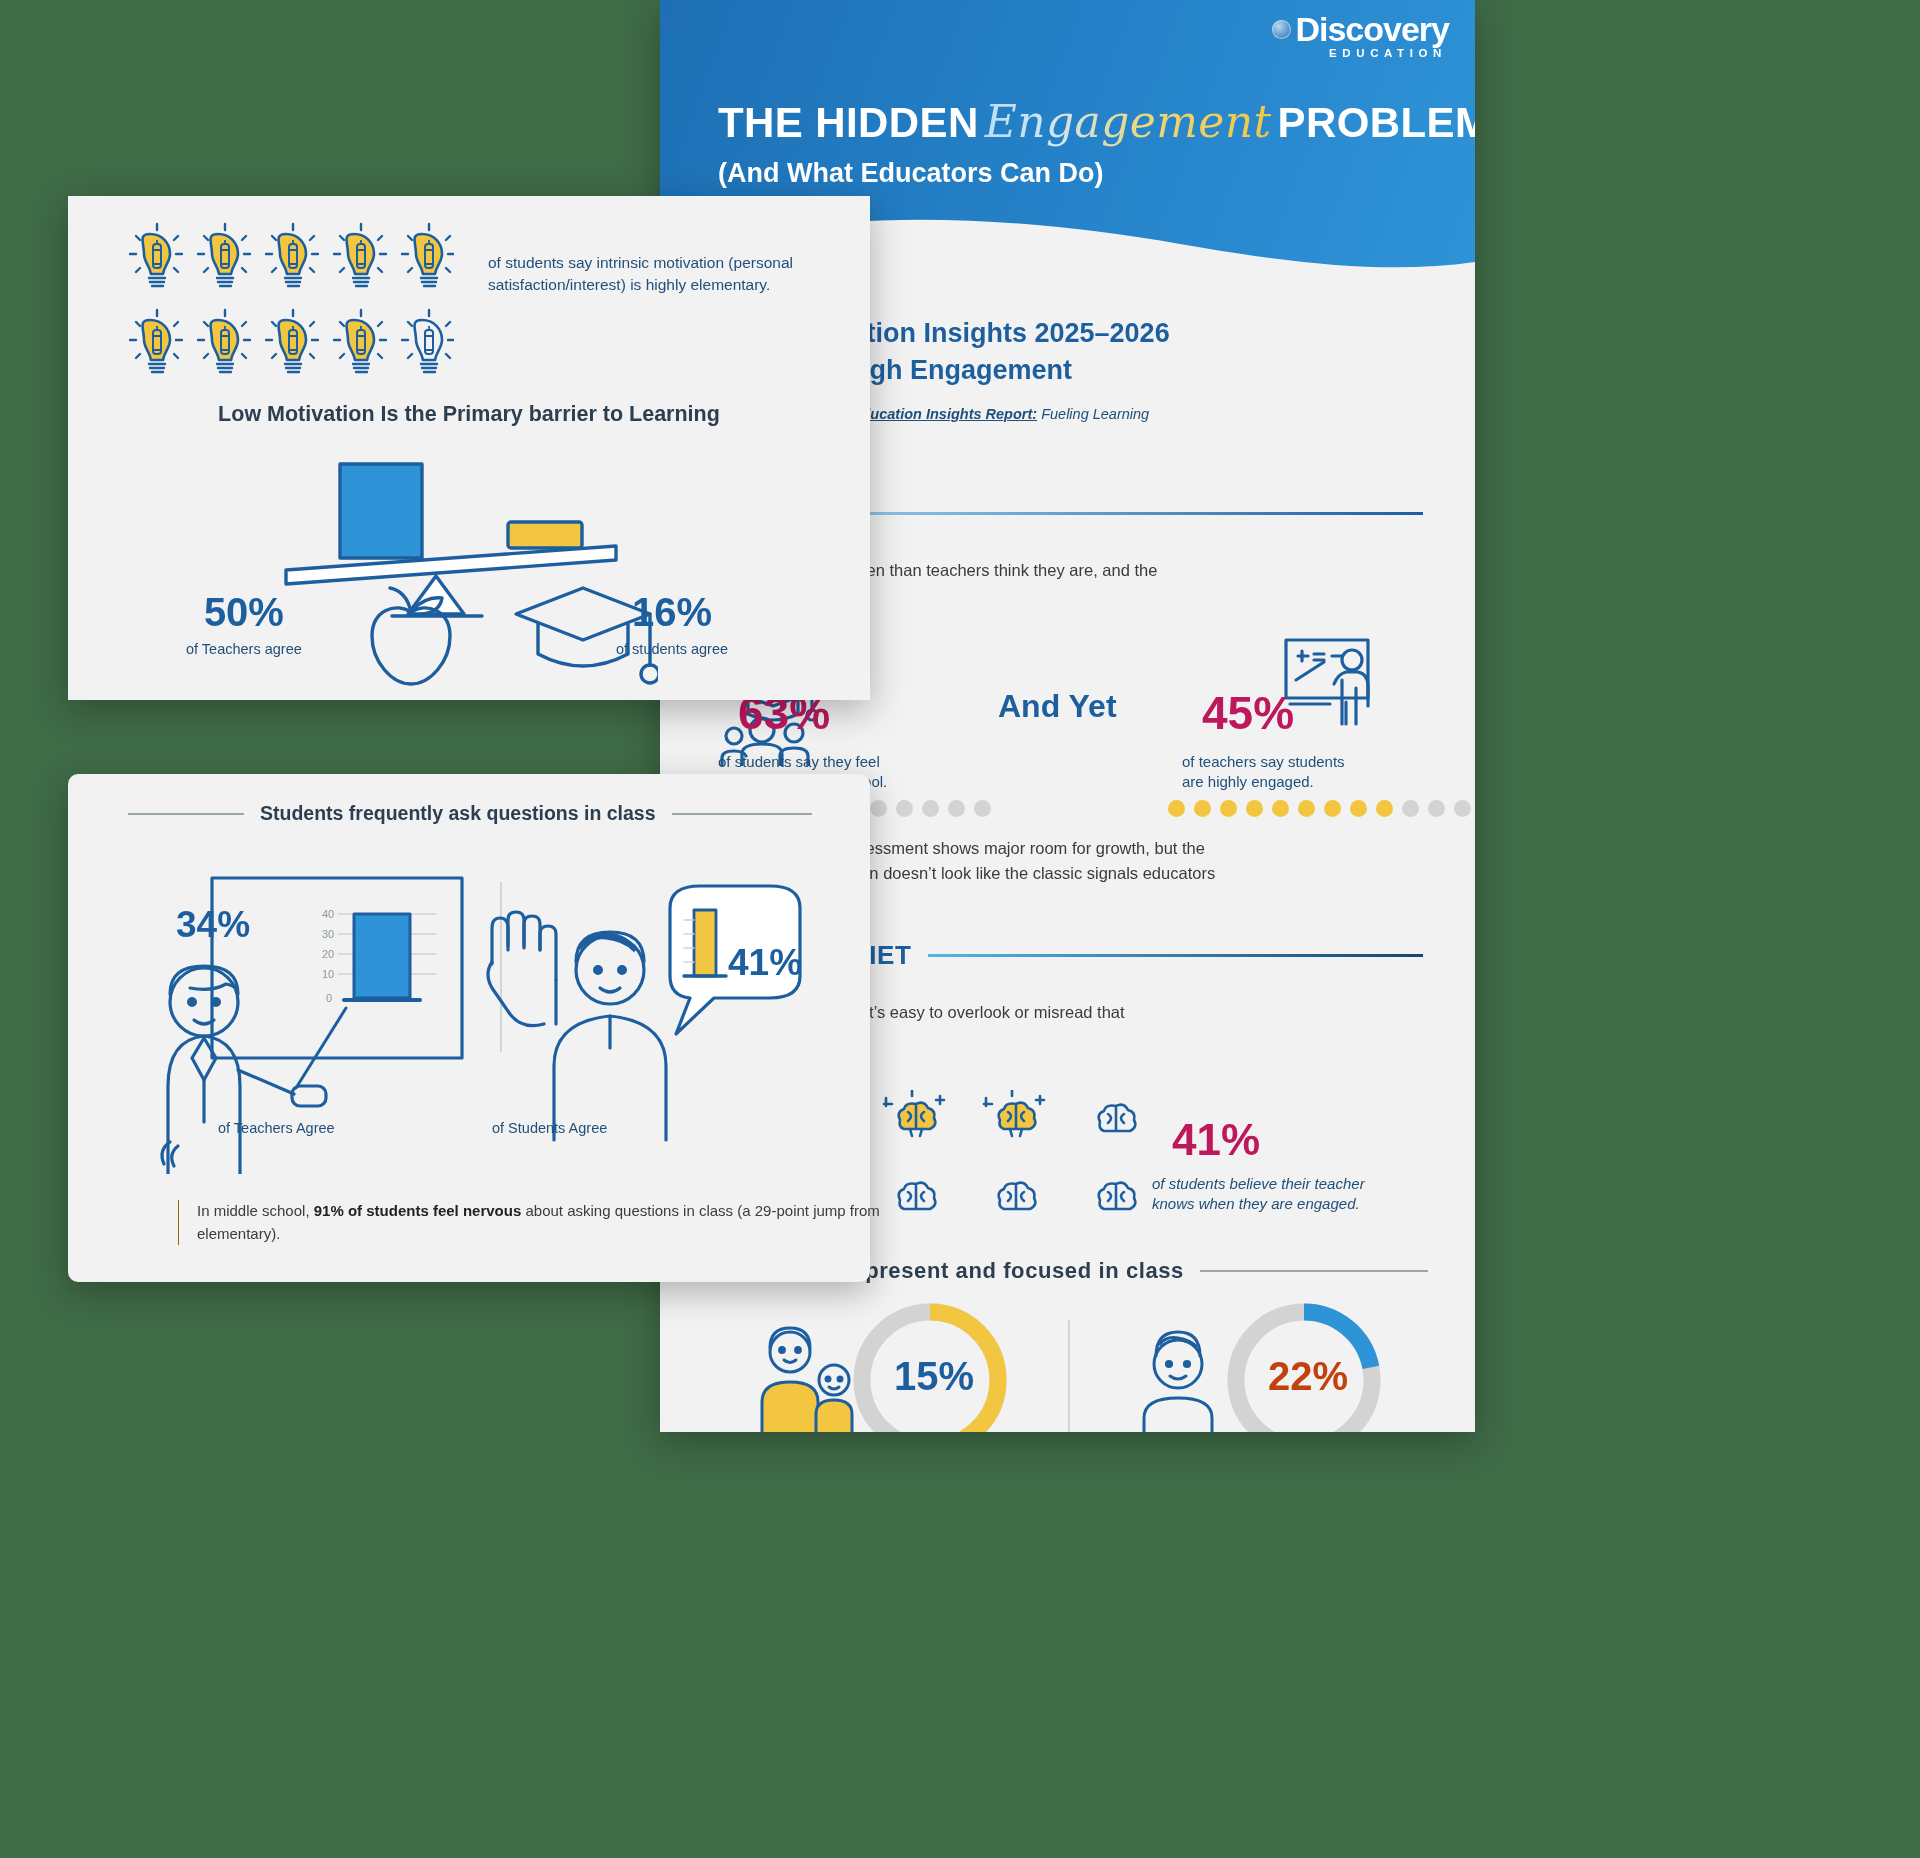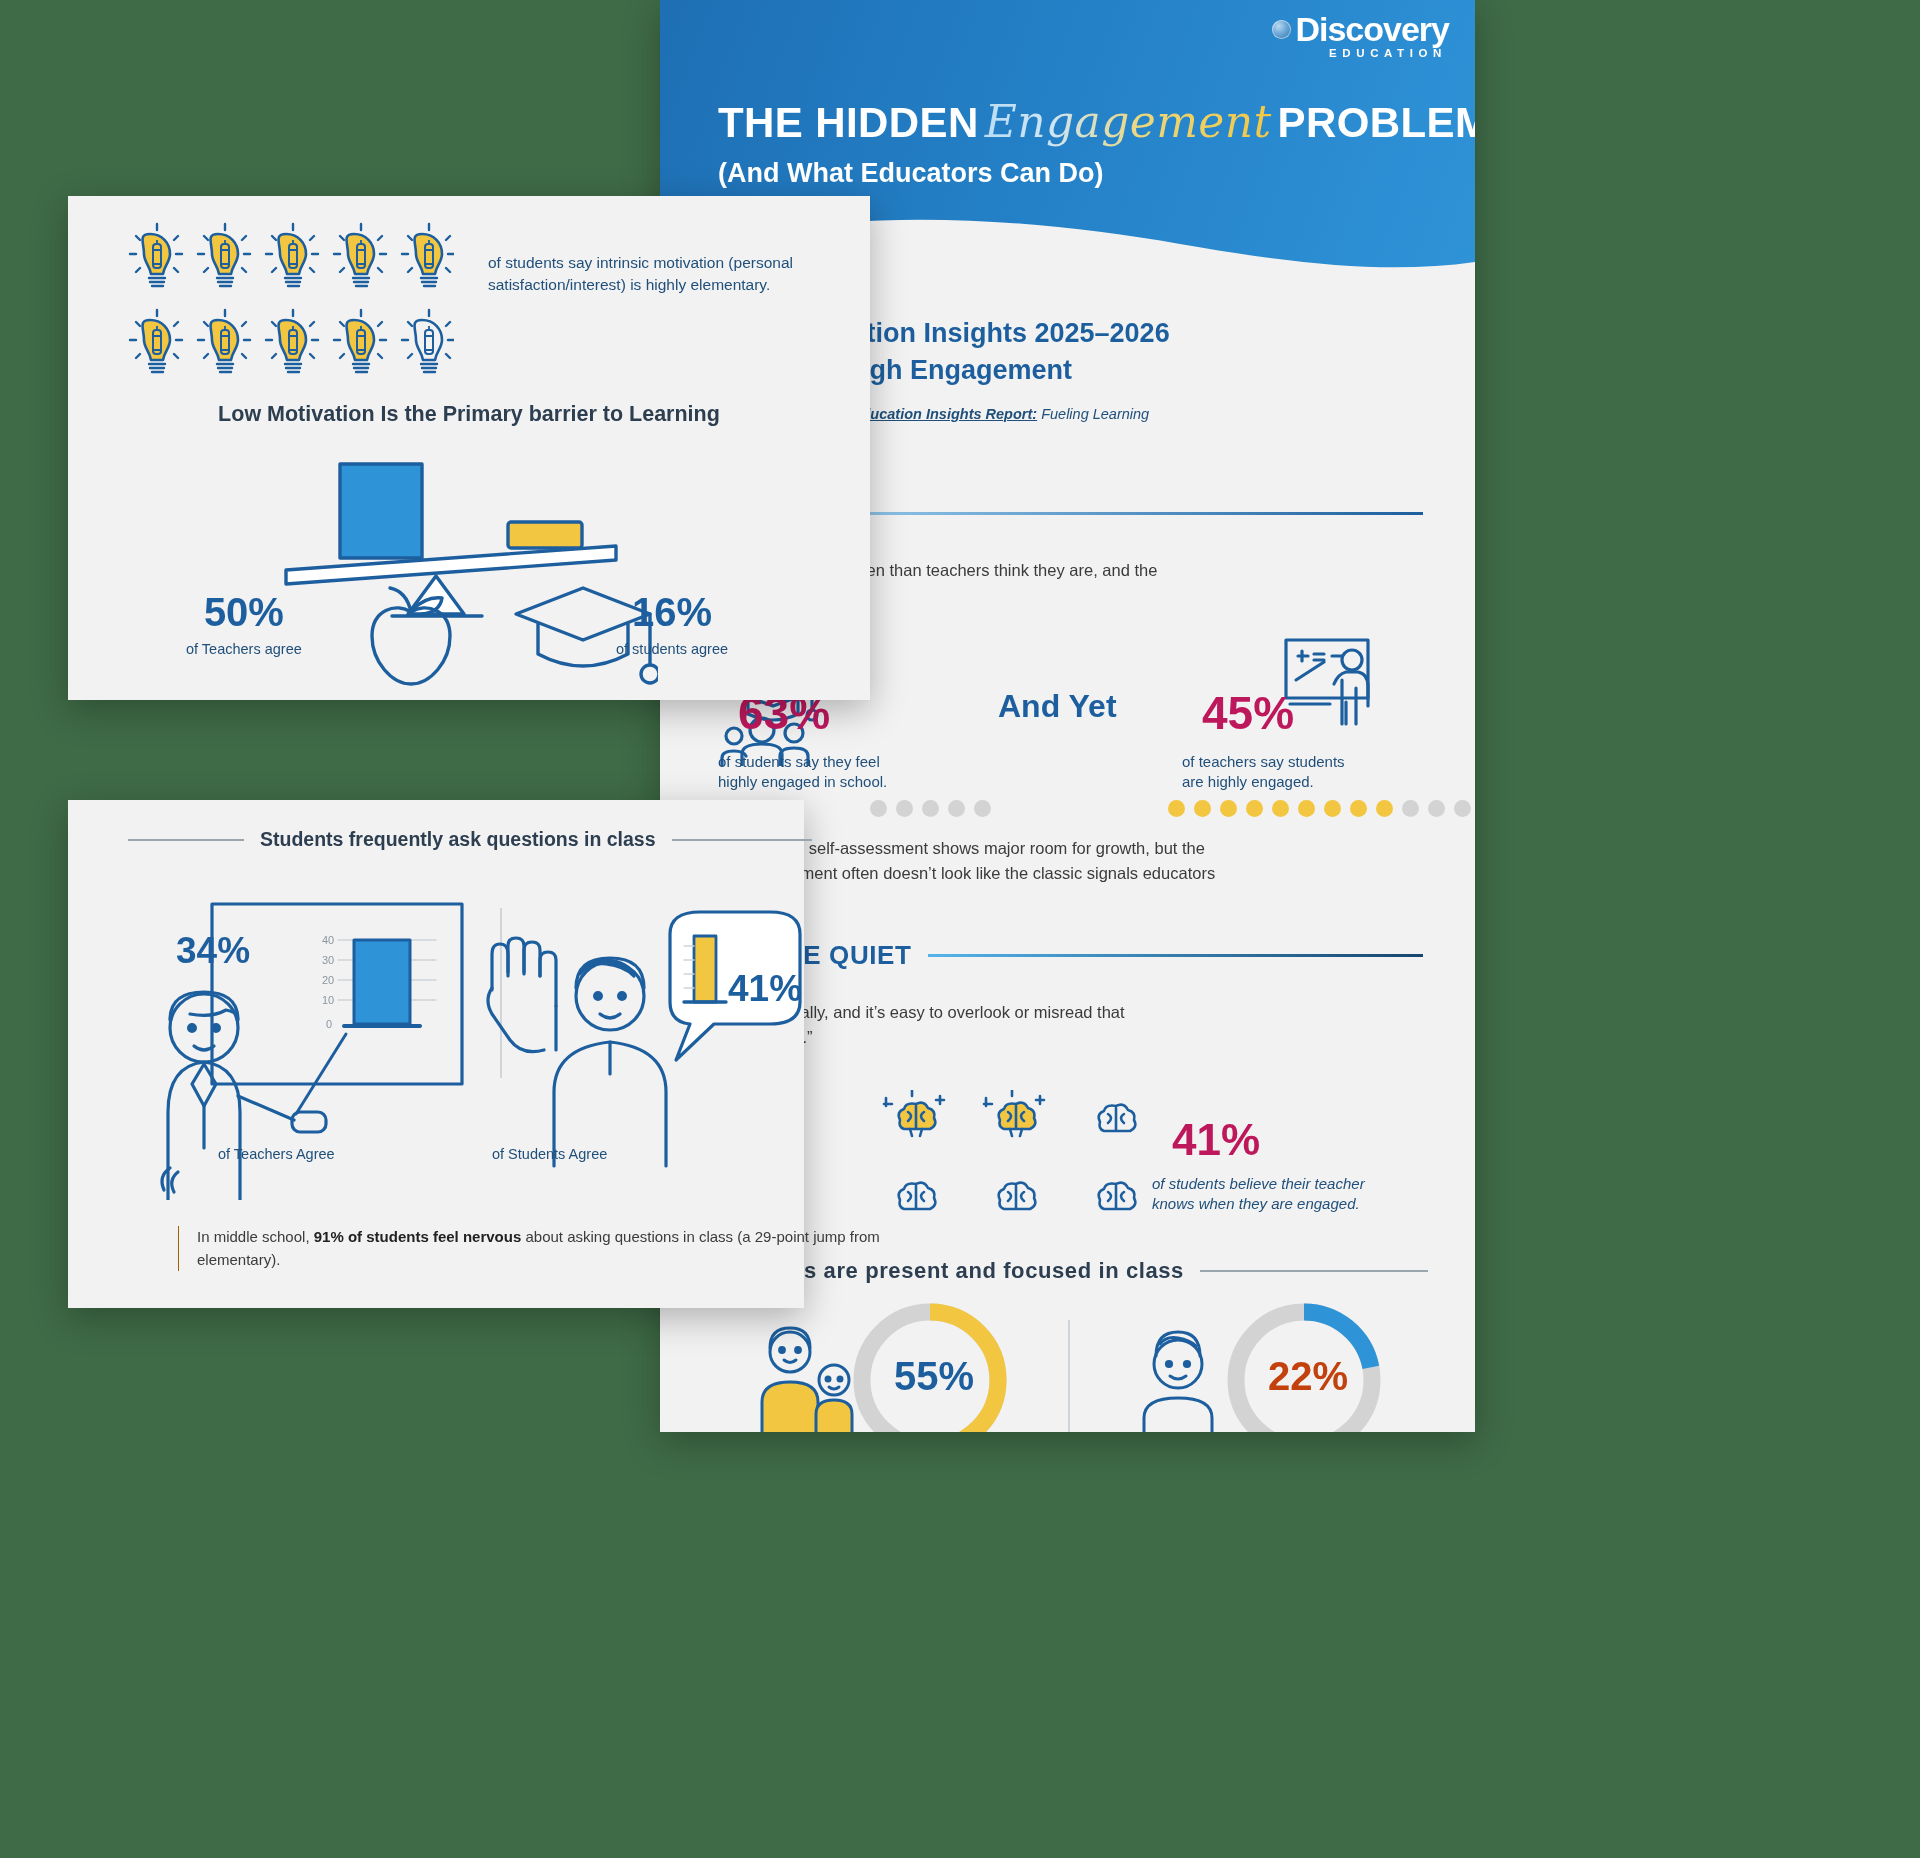--- a/index.html
+++ b/index.html
@@ -91,22 +91,23 @@
   .c1-cap{margin-top:14px;font-size:15.5px;color:#1f4f7a;line-height:1.45;width:330px;}
   .c1-title{position:absolute;left:0;top:206px;width:802px;text-align:center;
     font-size:21.5px;font-weight:bold;color:#2c3e50;}
   .c1-l{position:absolute;left:118px;top:396px;text-align:center;}
   .c1-r{position:absolute;left:548px;top:396px;text-align:center;}
   .c1-bignum{font-size:40px;font-weight:bold;color:#1d5f9e;line-height:1;}
   .c1-smcap{margin-top:9px;font-size:14.5px;color:#1f4f7a;}
 
   
   #card2{
-    left:68px;top:800px;width:736px;height:508px;
+    left:68px;top:774px;width:802px;height:508px;
     background:#f2f2f2;
+    border-radius:10px;
   }
   .c2-head{position:absolute;left:60px;top:28px;width:684px;display:flex;align-items:center;gap:16px;}
   .c2-head .rule{flex:0 0 116px;height:2px;background:#9aa6ad;}
   .c2-head .rule.r{flex:1;}
   .c2-head .t{font-size:19.5px;font-weight:bold;color:#2c3e50;white-space:nowrap;}
   .c2-pct{position:absolute;font-size:37px;font-weight:bold;color:#1d5f9e;}
   .c2-cap{position:absolute;font-size:14.5px;color:#1f4f7a;}
   .c2-note{position:absolute;left:110px;top:426px;width:690px;
     border-left:1px solid #a16207;padding-left:18px;
     font-size:15px;color:#3b3b3b;line-height:1.5;}
@@ -293,21 +294,21 @@
       <circle cx="82" cy="61" r="2" fill="#1d5f9e"></circle>
         <circle cx="94" cy="61" r="2" fill="#1d5f9e"></circle>
       <path d="M83 69 q5 4 10 0"></path>
       <path d="M70 120 L70 96 Q70 82 88 82 Q106 82 106 96 L106 120" fill="#f2c641" stroke="#1d5f9e"></path>
     </g>
   </svg>
   <svg width="168" height="168" viewBox="0 0 168 168" style="position:absolute;left:186px;top:1296px;">
     <circle cx="84" cy="84" r="68" fill="none" stroke="#d3d3d3" stroke-width="17"></circle>
     <circle cx="84" cy="84" r="68" fill="none" stroke="#f2c641" stroke-width="17" stroke-dasharray="235 427" transform="rotate(-90 84 84)" stroke-linecap="butt"></circle>
   </svg>
-  <div style="position:absolute;left:234px;top:1354px;font-size:40px;font-weight:bold;color:#1d5f9e;">55%</div>
+  <div style="position:absolute;left:234px;top:1354px;font-size:40px;font-weight:bold;color:#1d5f9e;">15%</div>
 
   <div class="divider-soft" style="left:408px;top:1320px;width:2px;height:112px;background:#cfd5d9;"></div>
 
   <svg width="106" height="120" viewBox="0 0 106 120" style="position:absolute;left:466px;top:1322px;">
     <g fill="none" stroke="#1d5f9e" stroke-width="3" stroke-linecap="round" stroke-linejoin="round">
       <circle cx="52" cy="42" r="24"></circle>
       <path d="M30 34 Q30 10 52 10 Q74 10 74 34"></path>
       <path d="M34 22 q6 -8 18 -6 q12 2 18 8"></path>
       <circle cx="43" cy="42" r="2.6" fill="#1d5f9e"></circle>
         <circle cx="61" cy="42" r="2.6" fill="#1d5f9e"></circle>

